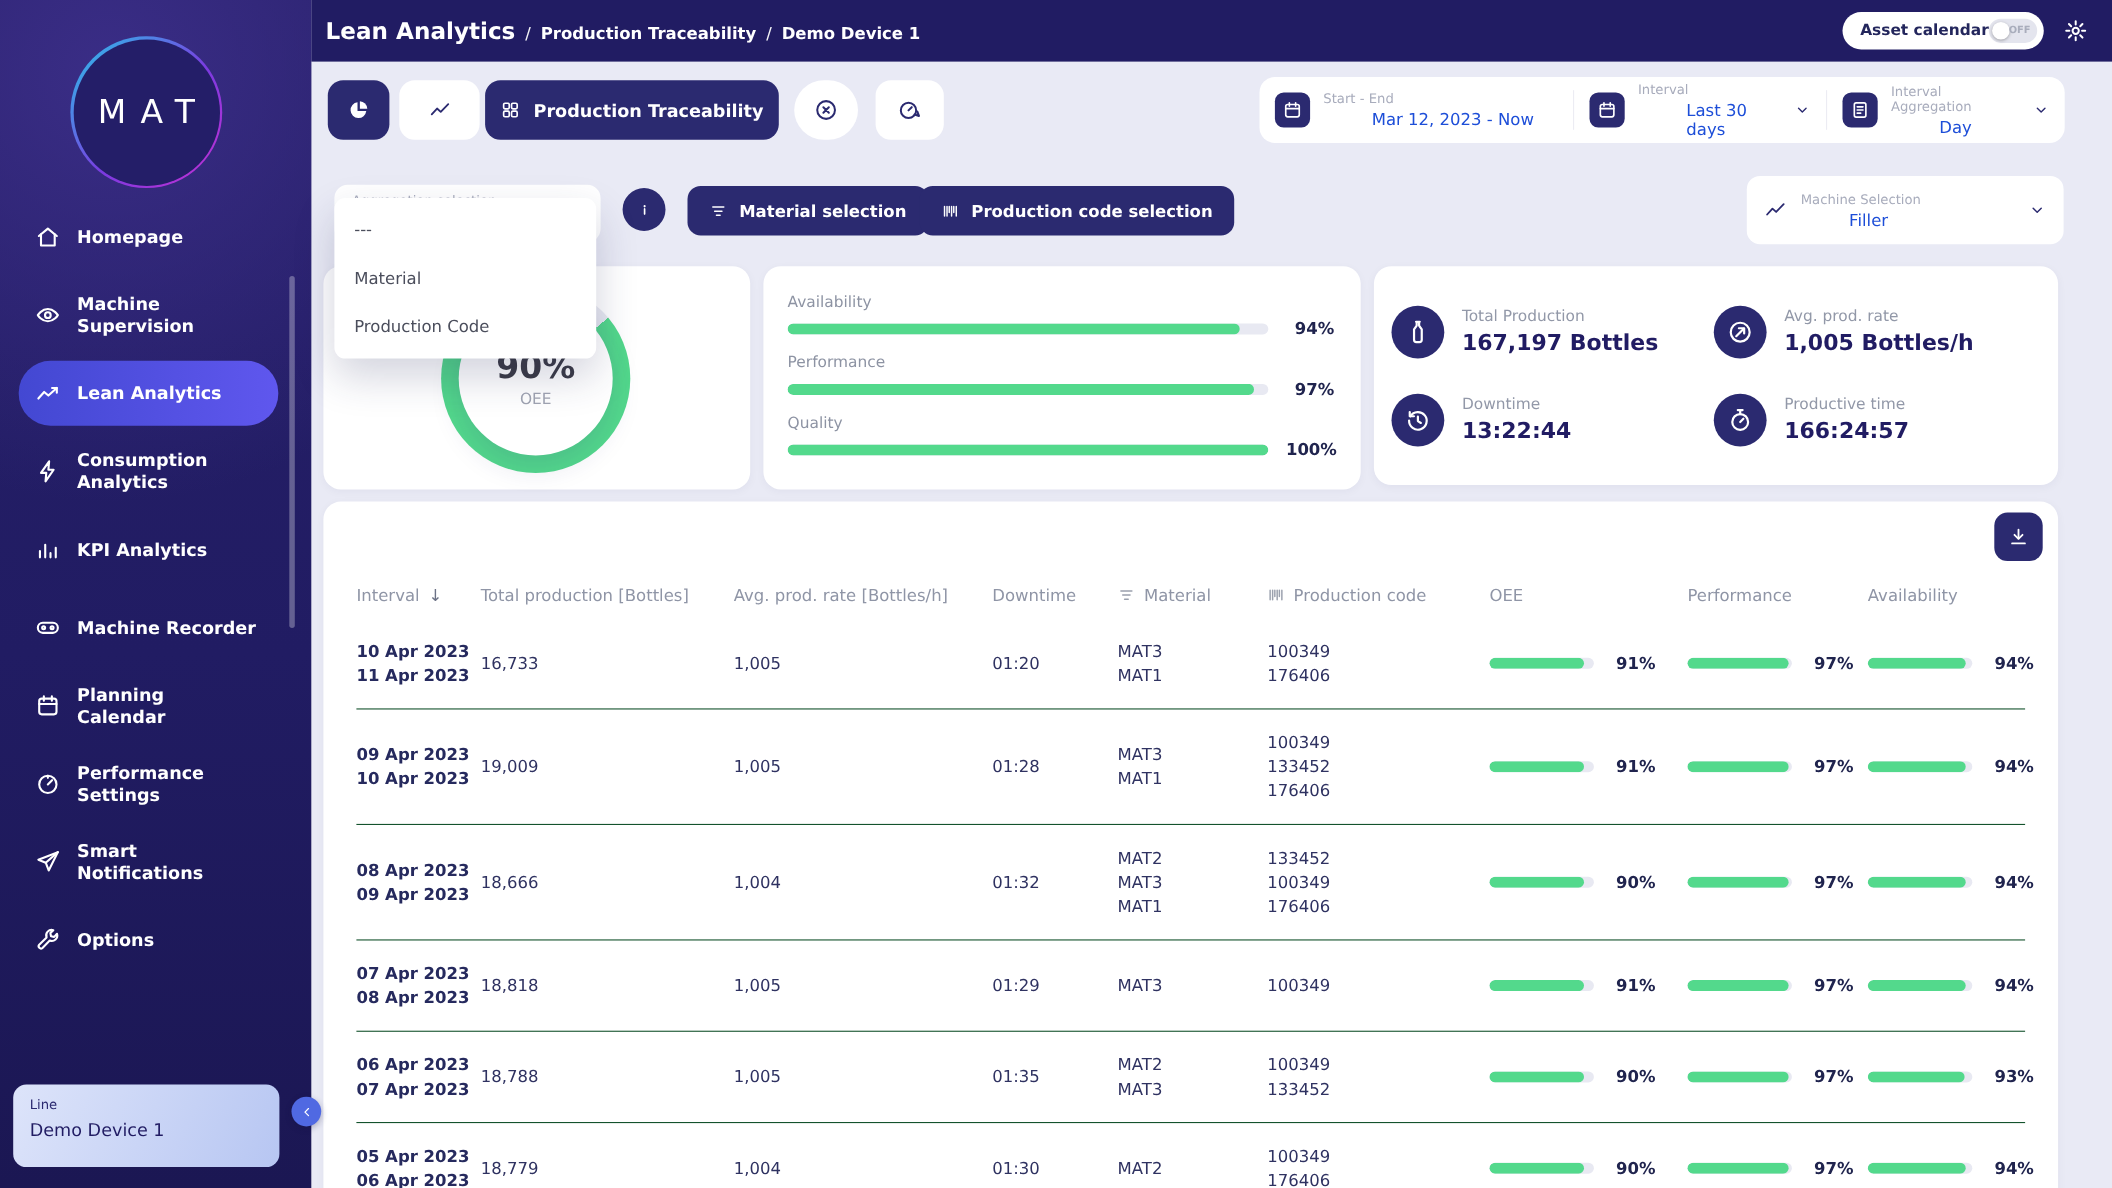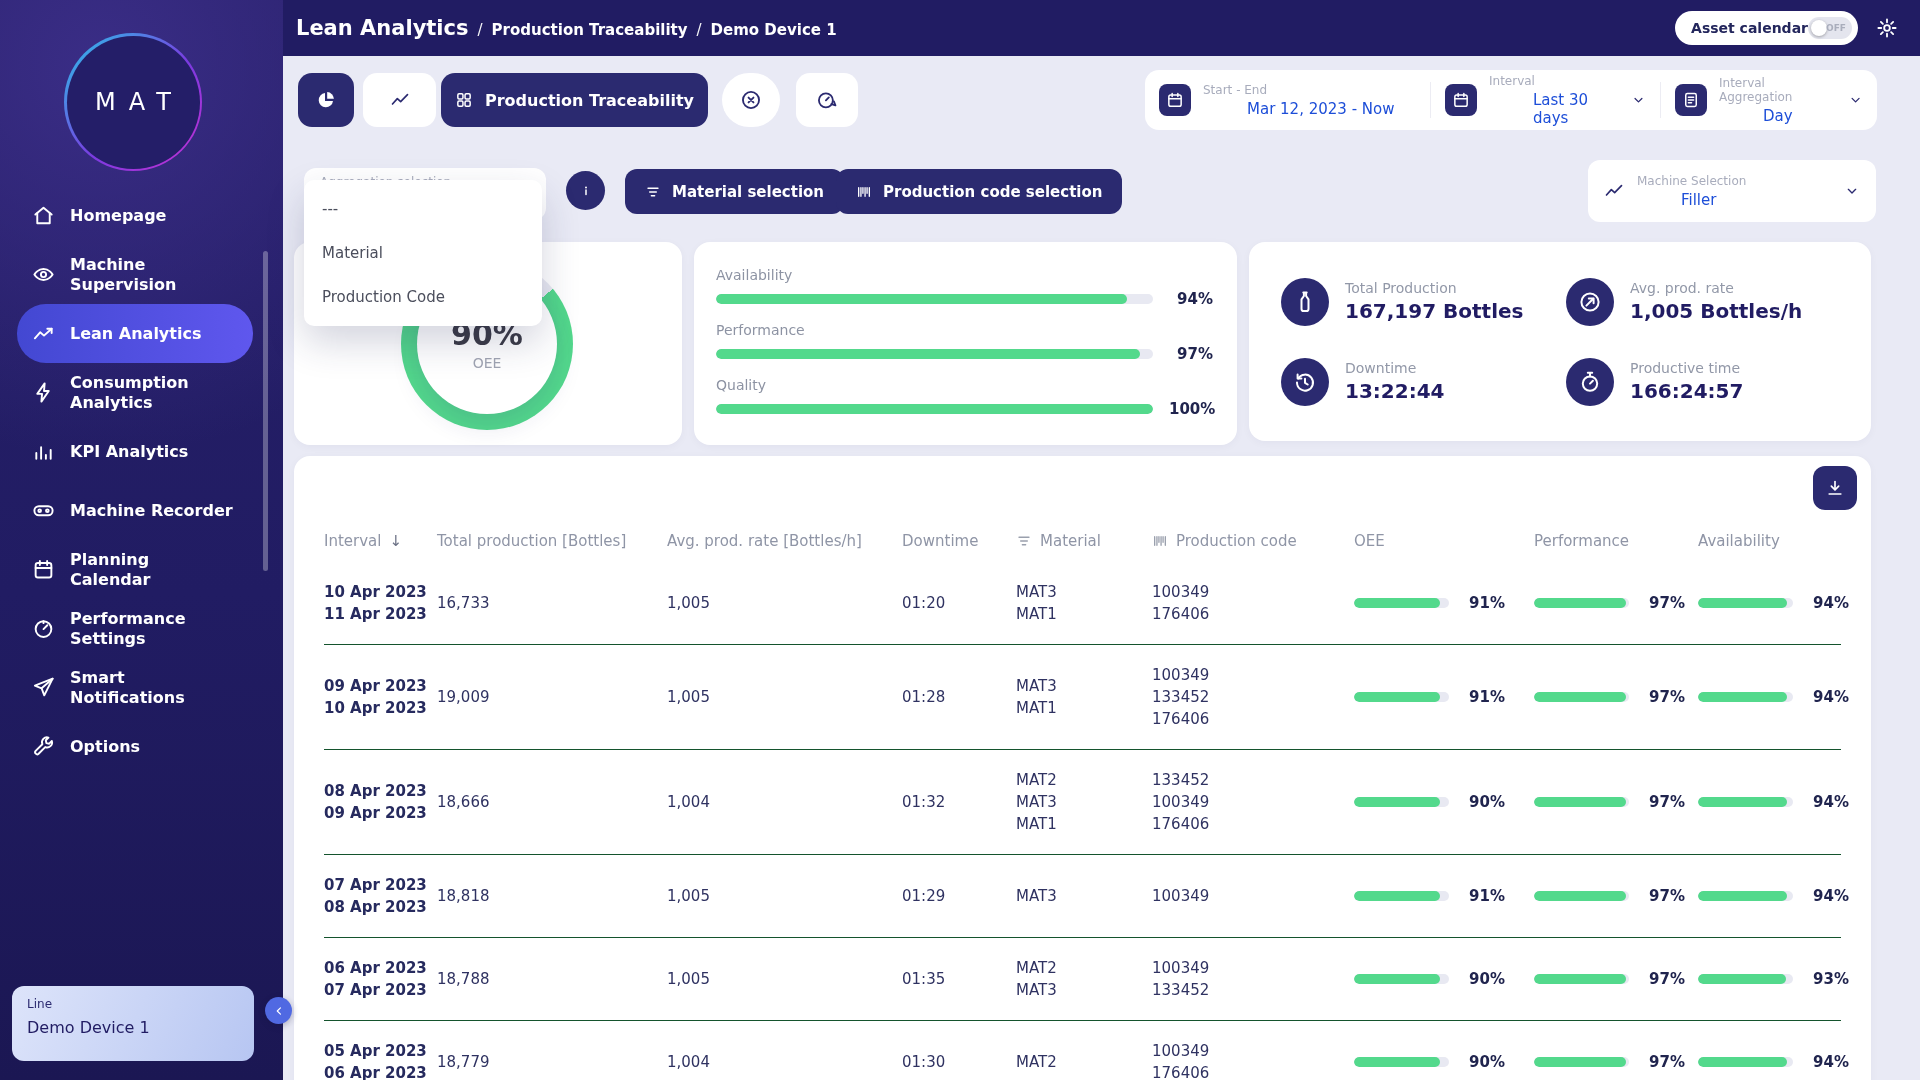--- a/index.html
+++ b/index.html
@@ -12,23 +12,23 @@
   .i20{width:20px;height:20px}.i22{width:22px;height:22px}
   .navy{color:#2b2a70}
 
   
   .sidebar { position:absolute; left:0; top:0; width:283px; height:1080px; z-index:5;
     background: radial-gradient(circle at 35% 6%, #3a2d86 0%, rgba(58,45,134,0) 38%),
                 linear-gradient(180deg,#272069 0%, #211c63 55%, #1b1753 100%); }
   .logo { position:absolute; left:64px; top:33px; width:138px; height:138px; border-radius:50%;
     padding:2.5px; background:linear-gradient(135deg,#28c7ea 0%, #7a3be0 55%, #cb2fd4 100%); }
   .logo-inner { width:100%; height:100%; border-radius:50%; background:#241e68; display:flex;
-    align-items:center; justify-content:center; color:#fff; font-size:24px; font-weight:400;
+    align-items:center; justify-content:center; color:#fff; font-size:30px; font-weight:400;
     letter-spacing:13px; padding-left:13px; }
-  .menu { position:absolute; top:186px; left:0; width:283px; display:flex; flex-direction:column; }
+  .menu { position:absolute; top:186px; left:0; width:283px; display:flex; flex-direction:column; gap:12px; }
   .menu-item { height:59px; margin:0 30px 0 17px; display:flex; align-items:center; gap:15px;
     padding:0 8px 0 15px; border-radius:29px; color:#fff; cursor:pointer; }
   .menu-item.active { background:linear-gradient(90deg,#4348d2,#5f57ee); }
   .mi-icon { width:23px; height:23px; flex:0 0 23px; color:#fff; }
   .mi-label { font-size:16px; font-weight:700; line-height:1.2; }
   .mi-label.wrap { max-width:122px; }
   .side-scroll { position:absolute; left:263px; top:251px; width:5px; height:320px; border-radius:3px;
     background:rgba(255,255,255,.3); }
   .device-card { position:absolute; left:12px; top:986px; width:242px; height:75px; border-radius:12px;
     background:linear-gradient(115deg,#dde4fa 0%, #b7c6f2 100%); padding:11px 15px; cursor:pointer; }
@@ -112,21 +112,21 @@
 
   .kpi-card { left:694px; top:242px; width:543px; height:203px; padding:25px 24px 27px 22px;
     display:flex; flex-direction:column; justify-content:space-between; }
   .kpi-label { font-size:14px; color:#8d93a3; margin-bottom:7px; }
   .kpi-row { display:flex; align-items:center; gap:16px; }
   .kpi-track { flex:1; height:10px; border-radius:5px; background:#e8e9f2; overflow:hidden; }
   .kpi-fill { height:100%; border-radius:5px; background:#53d98c; }
   .kpi-pct { font-size:15px; font-weight:700; color:#20244e; width:44px; text-align:right; }
 
   .stats-card { left:1249px; top:242px; width:622px; height:199px; display:grid;
-    grid-template-columns:1fr 1fr; row-gap:32px; align-content:center; padding:0 20px 0 32px; }
+    grid-template-columns:1fr 1fr; row-gap:32px; align-content:center; padding:0 20px 0 16px; }
   .stat { display:flex; align-items:center; gap:16px; }
   .stat-ic { width:48px; height:48px; border-radius:50%; background:#2b2a70; color:#fff; display:flex;
     align-items:center; justify-content:center; flex:0 0 48px; }
   .stat-ic svg { width:24px; height:24px; }
   .stat-label { font-size:14px; color:#9298a8; }
   .stat-value { font-size:20px; font-weight:700; color:#211c63; margin-top:3px; }
 
   
   .table-card { left:294px; top:456px; width:1577px; height:664px; padding:0 30px; }
   .download-btn { position:absolute; right:14px; top:10px; width:44px; height:44px; border:none;

